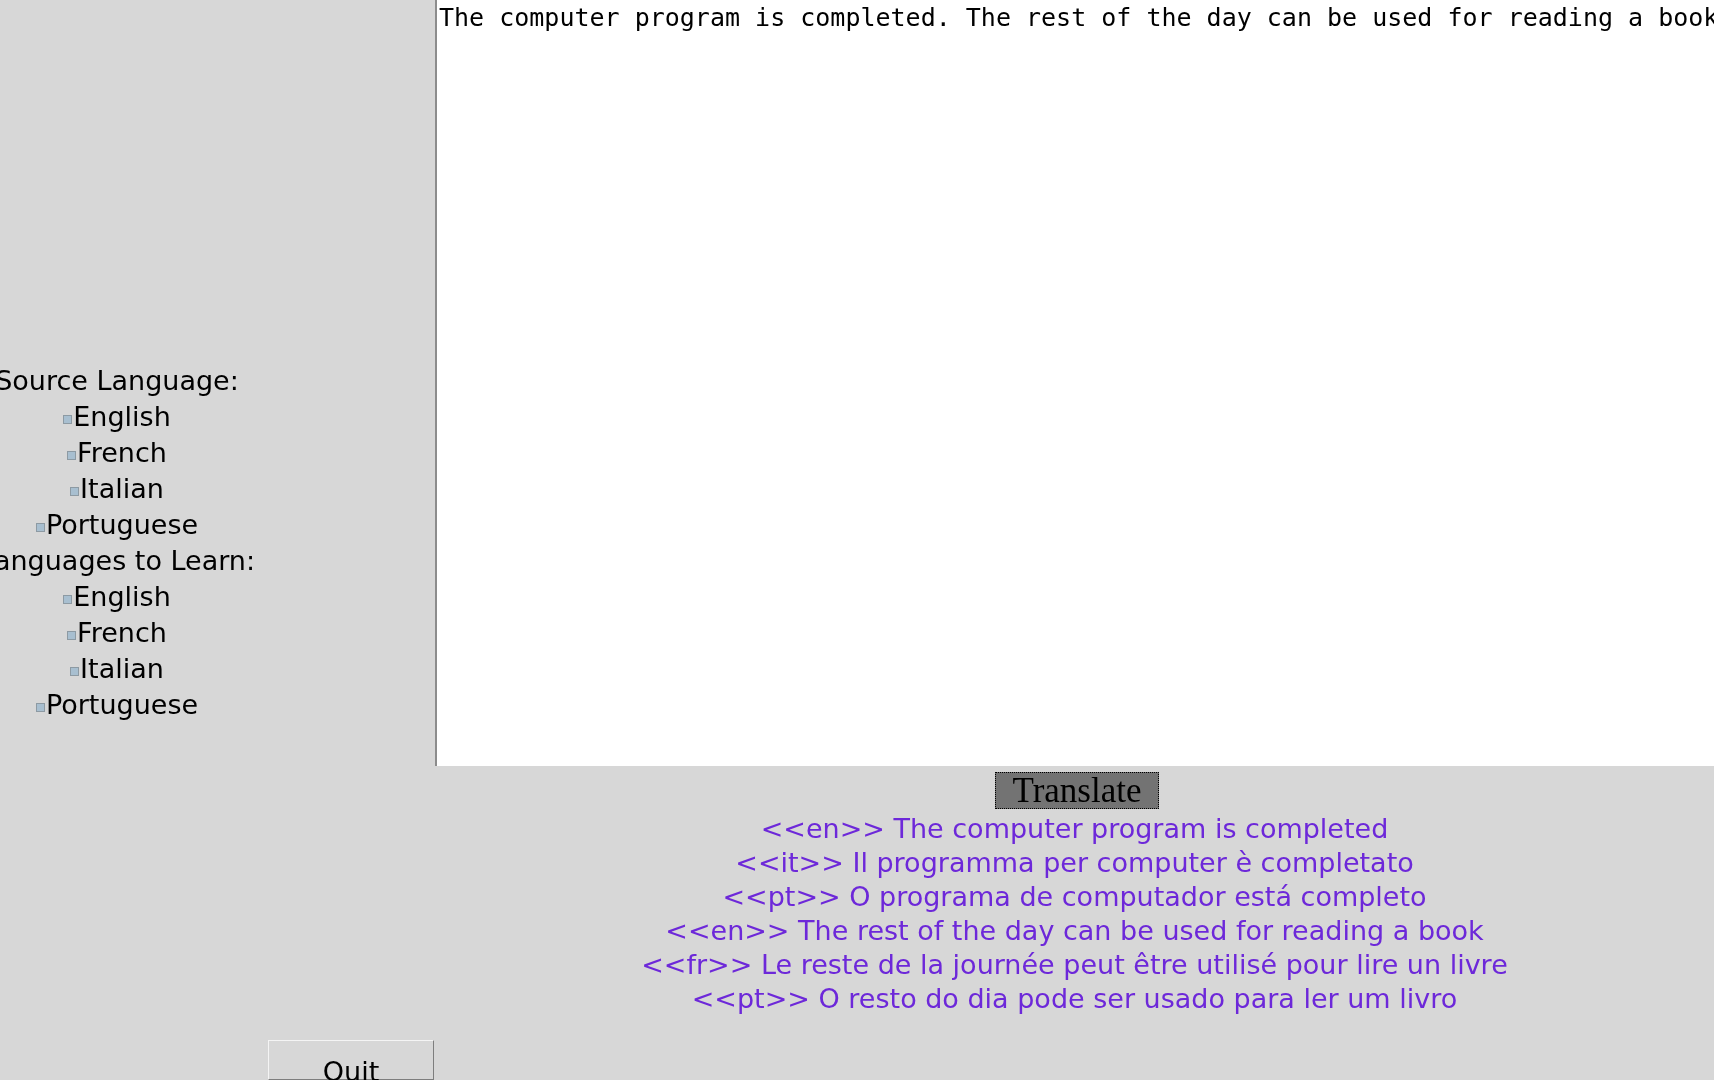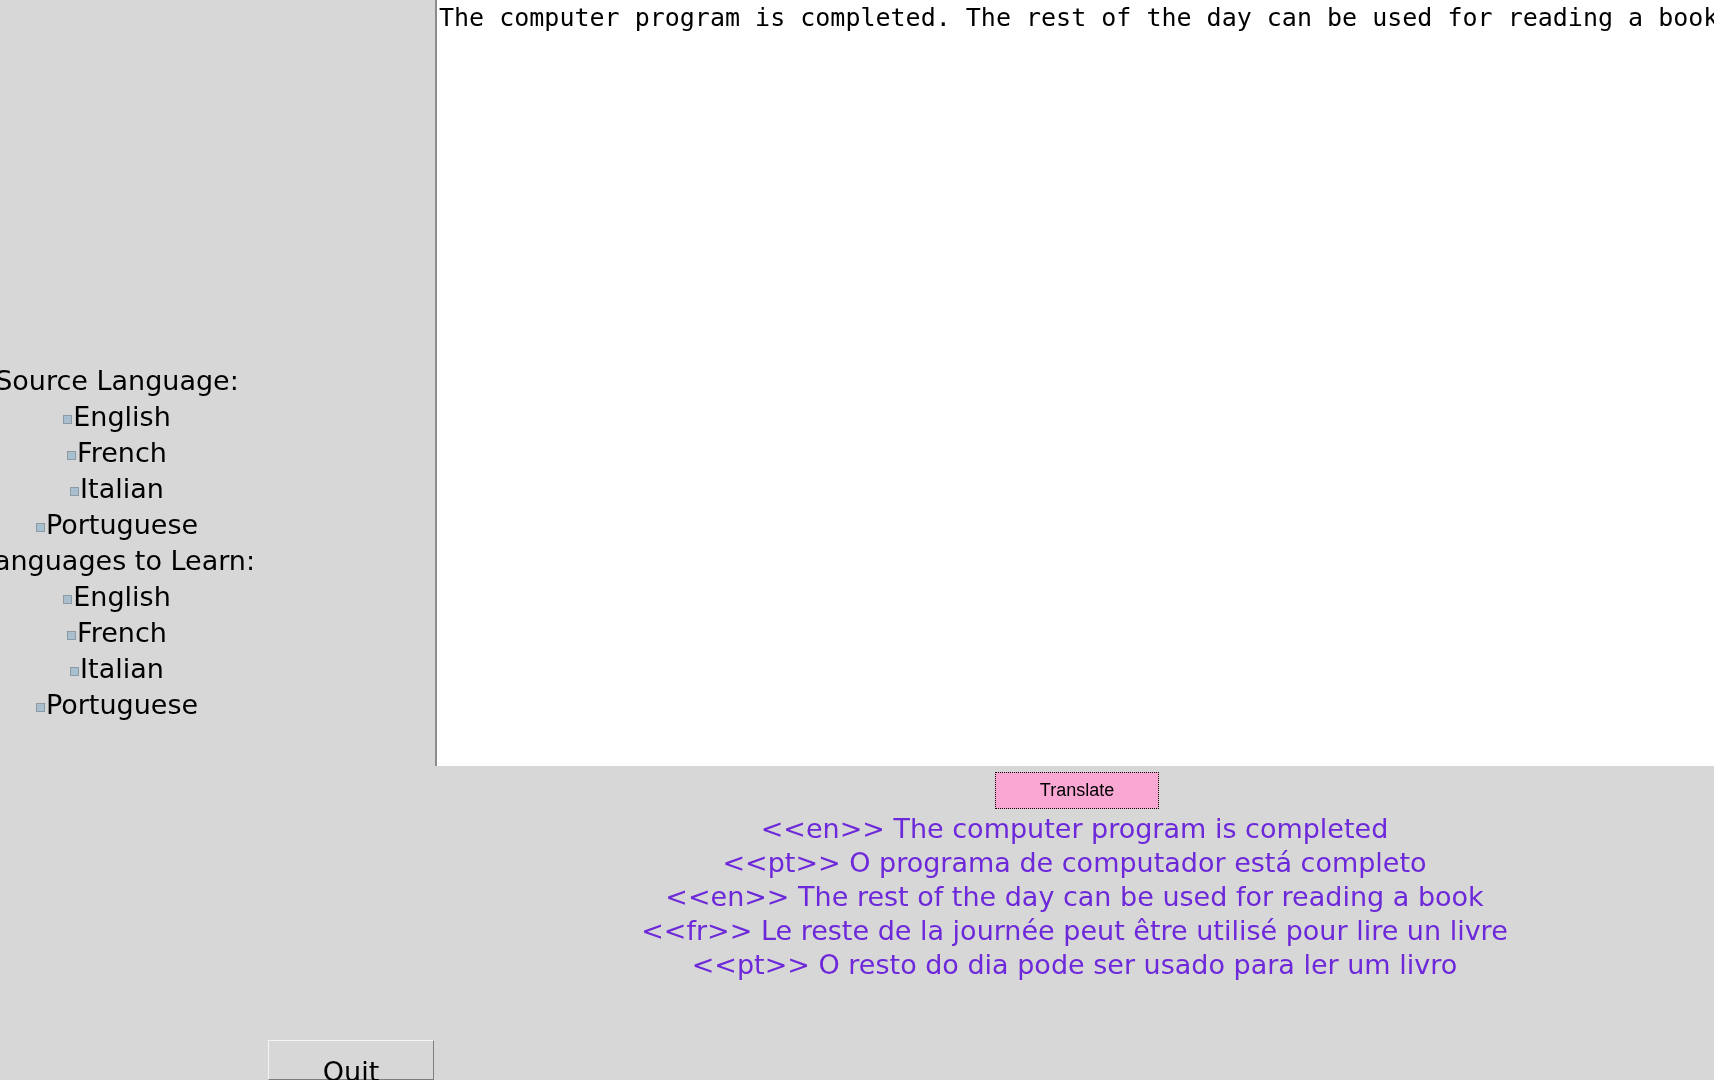--- a/index.html
+++ b/index.html
@@ -147,24 +147,24 @@
     box-sizing: border-box;
   }
 
   #translate-button {
     position: absolute;
     left: 560px;
     top: 6px;
     width: 164px;
     height: 37px;
     box-sizing: border-box;
-    background: #f9a8d4;
+    background: #737373;
     border: 1px dotted #000000;
-    font-family: Liberation Sans, sans-serif;
-    font-size: 18px;
+    font-family: Liberation Serif, serif;
+    font-size: 35px;
     color: #000000;
     line-height: 35px;
     text-align: center;
     padding: 0;
     cursor: default;
   }
 
   #output-lines {
     position: absolute;
     left: 0;
@@ -253,19 +253,20 @@
 <div id="source-text-area">
   <div id="source-text">The computer program is completed. The rest of the day can be used for reading a book.</div>
 </div>
 
 <div id="output-panel">
 
   <button id="translate-button">Translate</button>
 
   <div id="output-lines">
     <div class="output-line">&lt;&lt;en&gt;&gt; The computer program is completed</div>
+    <div class="output-line">&lt;&lt;it&gt;&gt; Il programma per computer è completato</div>
     <div class="output-line">&lt;&lt;pt&gt;&gt; O programa de computador está completo</div>
     <div class="output-line">&lt;&lt;en&gt;&gt; The rest of the day can be used for reading a book</div>
     <div class="output-line">&lt;&lt;fr&gt;&gt; Le reste de la journée peut être utilisé pour lire un livre</div>
     <div class="output-line">&lt;&lt;pt&gt;&gt; O resto do dia pode ser usado para ler um livro</div>
   </div>
 
 </div>
 
 </body></html>

